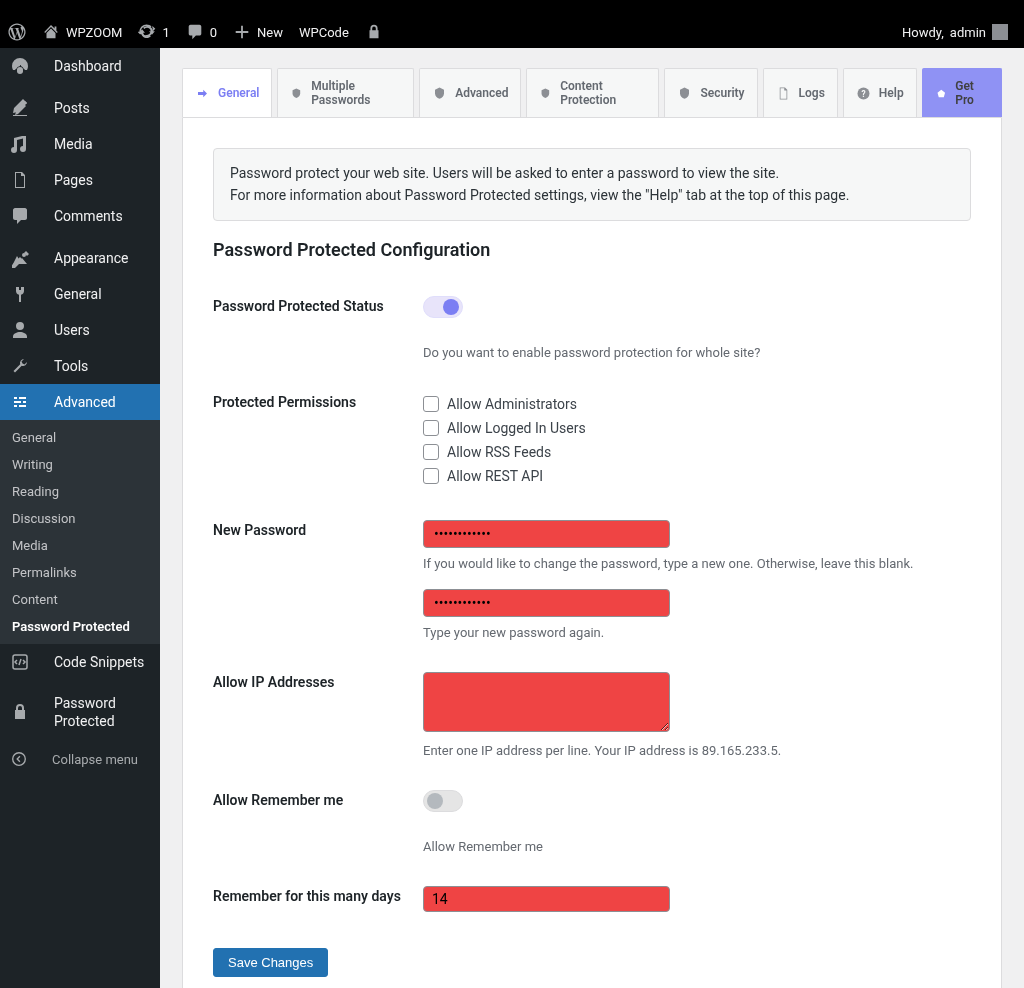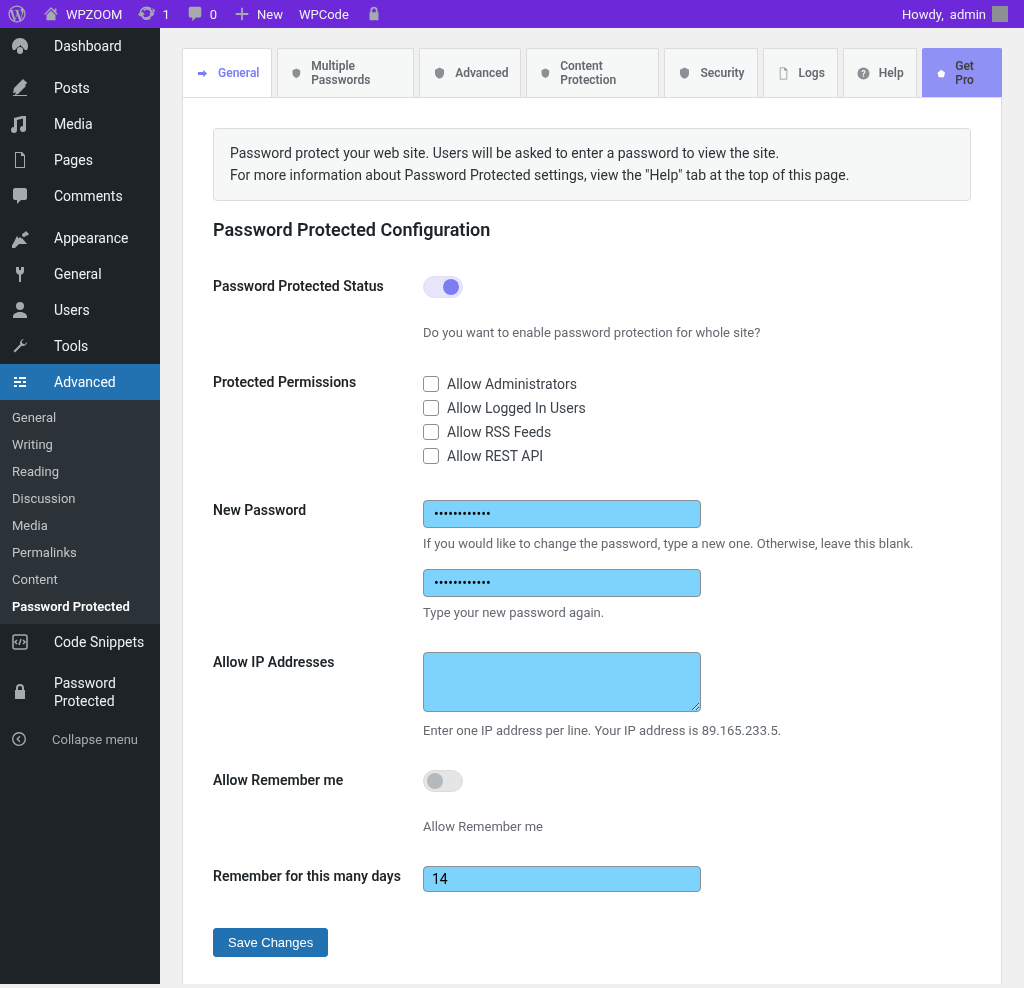--- a/index.html
+++ b/index.html
@@ -7,25 +7,25 @@
     font-family: -apple-system, BlinkMacSystemFont, "Segoe UI", Roboto, Helvetica, Arial, sans-serif;
     font-size: 13px;
     background: #f0f0f1;
     color: #3c434a;
     width: 1024px;
     height: 988px;
     overflow: hidden;
   }
   
   .adminbar {
-    height: 28px;
-    background: #6d28d9;
+    height: 48px;
+    background: #000000;
     color: #c3c4c7;
     display: flex;
-    align-items: center;
+    align-items: flex-end;
     justify-content: space-between;
     padding: 0 8px 0 0;
     font-size: 13px;
   }
   .adminbar a { color:#f0f0f1; text-decoration:none; display:flex; align-items:center; height:32px; padding:0 8px; gap:6px; cursor:pointer;}
   .ab-left, .ab-right { display:flex; align-items:center; }
   .adminbar svg { width:18px; height:18px; fill:#a7aaad; }
   .adminbar .count { color:#f0f0f1; }
   .avatar-sq { width:16px; height:16px; background:#8c8f94; display:inline-block; }
 
@@ -98,21 +98,21 @@
   .toggle { position:relative; width:40px; height:22px; border-radius:22px; background:#e8e4fa; display:inline-block; cursor:pointer; border:1px solid #e0defb;}
   .toggle .knob { position:absolute; width:16px; height:16px; border-radius:50%; top:2px; transition:.1s;}
   .toggle.on .knob { right:3px; background:#7b7ef3; }
   .toggle.off { background:#e5e5e5; border-color:#dcdcde;}
   .toggle.off .knob { left:3px; background:#b4b9be; }
 
   .checkbox-row { display:flex; gap:8px; padding:4px 0; font-size:14px; }
   .checkbox-row input { width:16px; height:16px; border:1px solid #8c8f94; border-radius:3px; appearance:none; background:#fff; cursor:pointer; }
 
   input[type=password], textarea, input[type=number] {
-    width:278px; padding:5px 10px; border:1px solid #8c8f94; border-radius:4px; font-size:14px; background:#7dd3fc; font-family:inherit;
+    width:247px; padding:5px 10px; border:1px solid #8c8f94; border-radius:4px; font-size:14px; background:#ef4444; font-family:inherit;
   }
   textarea { height:60px; resize:both; }
   input[type=number]{ padding:4px 8px; }
 
   .button-primary {
     display:inline-block; background:#2271b1; color:#fff; border:1px solid #2271b1;
     border-radius:3px; padding:6px 14px; font-size:13px; font-weight:400; cursor:pointer; margin-top:20px;
   }
 </style>
 </head>

